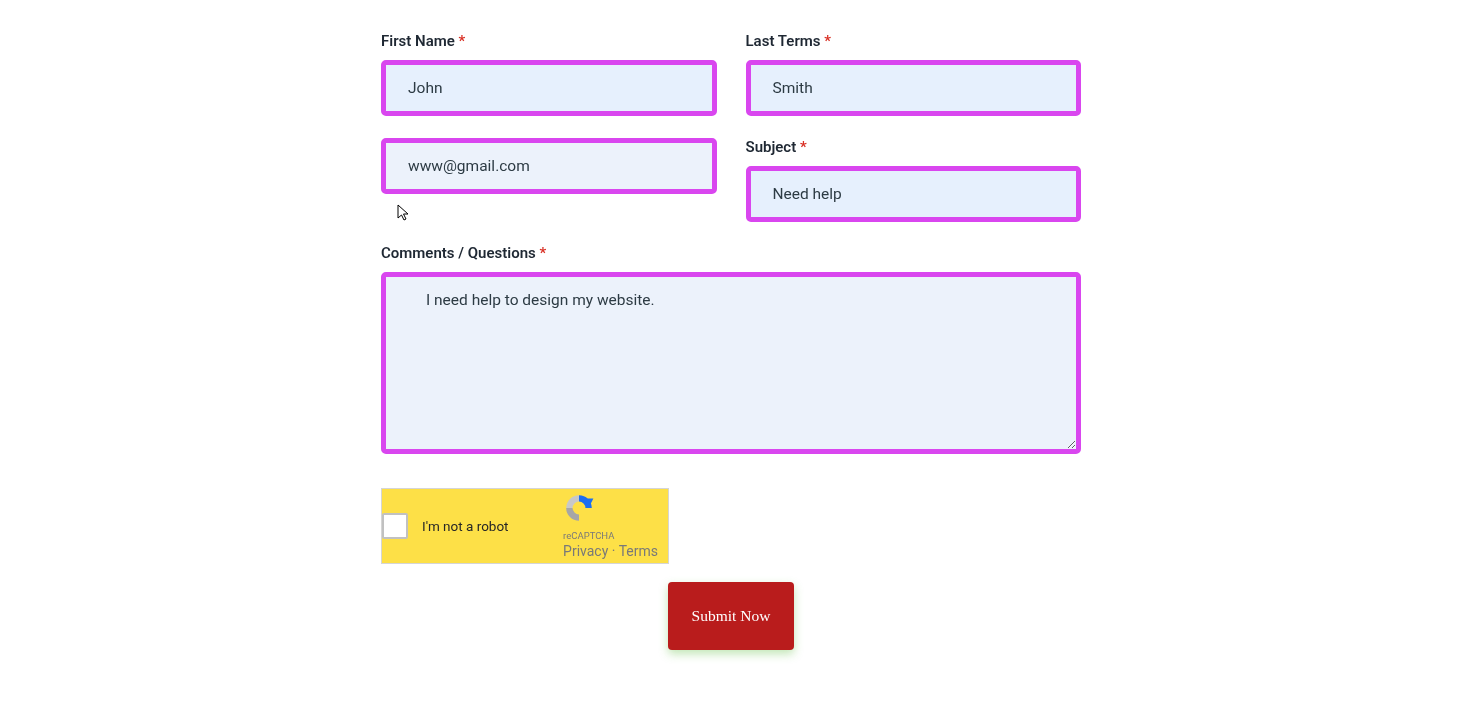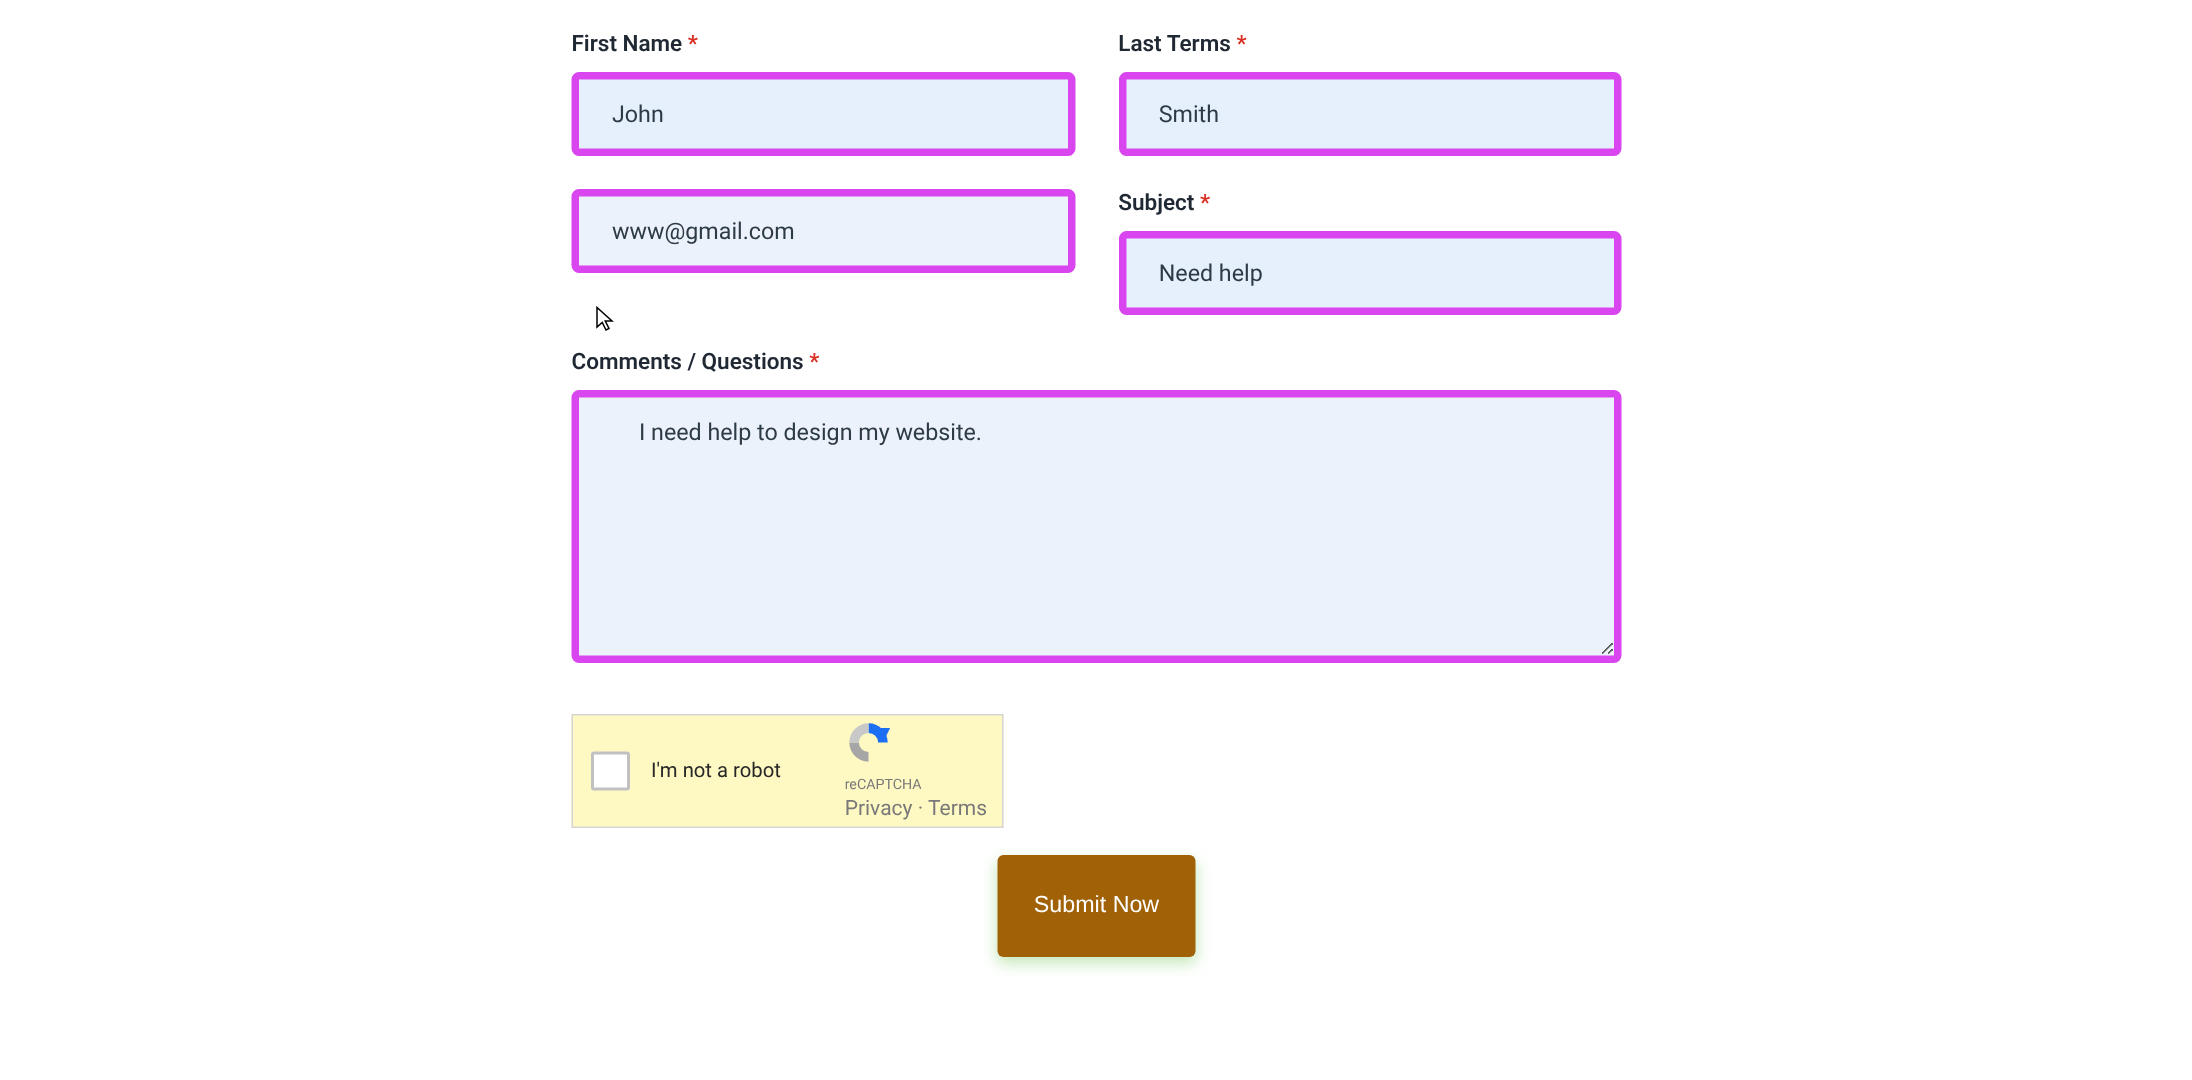--- a/index.html
+++ b/index.html
@@ -6,21 +6,21 @@
     body {
       font-family: -apple-system, BlinkMacSystemFont, "Segoe UI", Roboto, "Helvetica Neue", Arial, sans-serif;
       background: #ffffff;
       width: 1461px;
       height: 720px;
       overflow: hidden;
     }
     .form-container {
       width: 700px;
       margin-left: 381px;
-      margin-top: 20px;
+      margin-top: 32px;
     }
     .row {
       display: flex;
       gap: 29px;
       margin-bottom: 22px;
     }
     .field {
       flex: 1;
     }
     .field.full {
@@ -54,24 +54,23 @@
     textarea {
       height: 182px;
       resize: both;
       padding-left: 40px;
     }
     .captcha-box {
       margin-top: 30px;
       width: 288px;
       height: 76px;
       border: 1px solid #d5d5d5;
-      background: #fef9c3;
+      background: #fde047;
       display: flex;
       align-items: center;
-      padding-left: 12px;
       padding-right: 10px;
       justify-content: space-between;
     }
     .captcha-left {
       display: flex;
       align-items: center;
       gap: 14px;
     }
     .captcha-check {
       width: 26px;
@@ -100,28 +99,29 @@
     }
     .captcha-links {
       font-size: 14px;
       color: #797979;
     }
     .submit-row {
       text-align: center;
       margin-top: 18px;
     }
     button.submit {
-      background: #a16207;
+      background: #b91c1c;
       color: #ffffff;
       border: none;
       border-radius: 4px;
       padding: 25px 24px;
       font-size: 15.5px;
       cursor: pointer;
       box-shadow: 0 4px 10px rgba(79,184,46,0.35);
+      font-family: Liberation Serif, serif;
     }
     .cursor {
       position: absolute;
       left: 397px;
       top: 204px;
       pointer-events: none;
     }
   </style>
 </head>
 <body>

